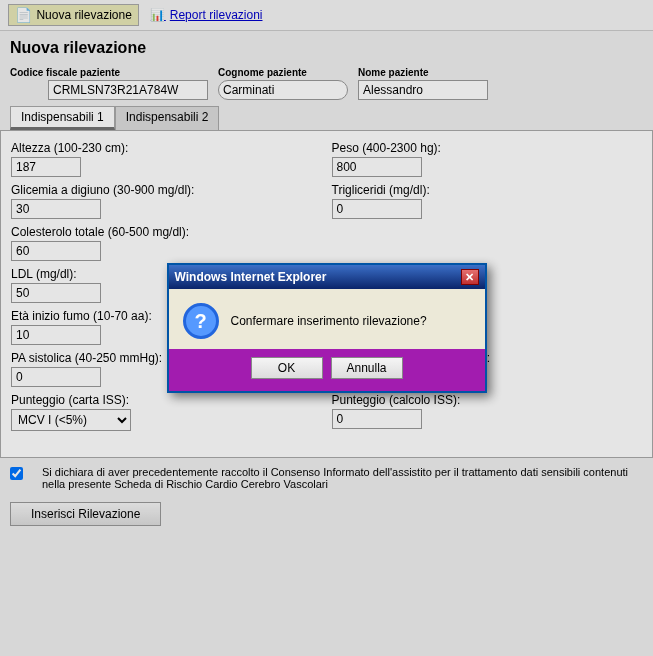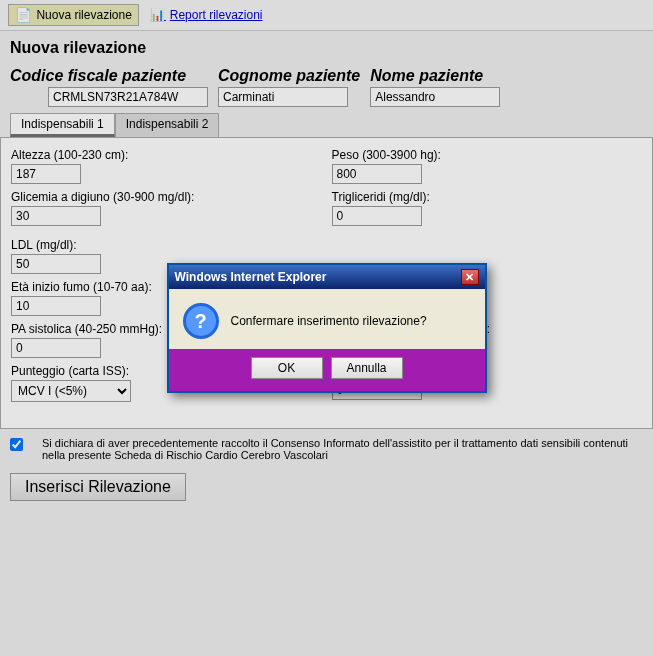--- a/index.html
+++ b/index.html
@@ -47,21 +47,21 @@
       padding: 8px 10px 4px;
       font-size: 16px;
       font-weight: bold;
     }
     .patient-section {
       display: flex;
       gap: 10px;
       padding: 6px 10px;
     }
     .patient-field { display: flex; flex-direction: column; gap: 2px; }
-    .patient-field label { font-size: 16px; font-weight: bold; font-style: italic; }
+    .patient-field label { font-size: 10px; font-weight: bold; }
     .patient-field input {
       border: 1px solid #999;
       padding: 2px 4px;
       font-size: 12px;
       background: #fff;
     }
     .tabs-container { padding: 0 10px; }
     .tabs { display: flex; gap: 0; }
     .tab {
       border: 1px solid #aaa;
@@ -110,22 +110,22 @@
       display: flex;
       align-items: flex-start;
       gap: 19px;
       font-size: 11px;
     }
     .consent-section input[type="checkbox"] { margin-top: 1px; }
     .submit-section { padding: 4px 10px 10px; }
     .submit-btn {
       border: 1px solid #999;
       background: linear-gradient(to bottom, #f5f5f5, #ddd);
-      padding: 4px 14px;
-      font-size: 16px;
+      padding: 4px 20px;
+      font-size: 12px;
       cursor: pointer;
     }
 
     
     .modal-overlay {
       position: fixed;
       top: 0; left: 0; right: 0; bottom: 0;
       background: rgba(0,0,0,0.1);
       display: flex;
       align-items: center;
@@ -218,21 +218,21 @@
 
 <div class="page-title">Nuova rilevazione</div>
 
 <div class="patient-section">
   <div class="patient-field">
     <label>Codice fiscale paziente</label>
     <input type="text" style="width: 160px; margin-left: 38px;" value="CRMLSN73R21A784W">
   </div>
   <div class="patient-field">
     <label>Cognome paziente</label>
-    <input type="text" style="width: 130px;" value="Carminati">
+    <input type="text" style="width: 130px; border-radius: 10px;" value="Carminati">
   </div>
   <div class="patient-field">
     <label>Nome paziente</label>
     <input type="text" style="width: 130px;" value="Alessandro">
   </div>
 </div>
 
 <div class="tabs-container">
   <div class="tabs">
     <div class="tab active">
@@ -245,37 +245,41 @@
 </div>
 
 <div class="form-panel">
 
   <div class="form-row">
     <div class="form-col">
       <label>Altezza (100-230 cm):</label>
       <input type="text" style="width: 70px;" value="187">
     </div>
     <div class="form-col">
-      <label>Peso (300-3900 hg):</label>
+      <label>Peso (400-2300 hg):</label>
       <input type="text" style="width: 90px;" value="800">
     </div>
   </div>
 
   <div class="form-row">
     <div class="form-col">
       <label>Glicemia a digiuno (30-900 mg/dl):</label>
       <input type="text" style="width: 90px;" value="30">
     </div>
     <div class="form-col">
       <label>Trigliceridi (mg/dl):</label>
       <input type="text" style="width: 90px;" value="0">
     </div>
   </div>
 
   <div class="form-row">
+    <div class="form-col">
+      <label>Colesterolo totale (60-500 mg/dl):</label>
+      <input type="text" style="width: 90px;" value="60">
+    </div>
     <div class="form-col"></div>
   </div>
 
   <div class="form-row">
     <div class="form-col">
       <label>LDL (mg/dl):</label>
       <input type="text" style="width: 90px;" value="50">
     </div>
     <div class="form-col"></div>
   </div>

